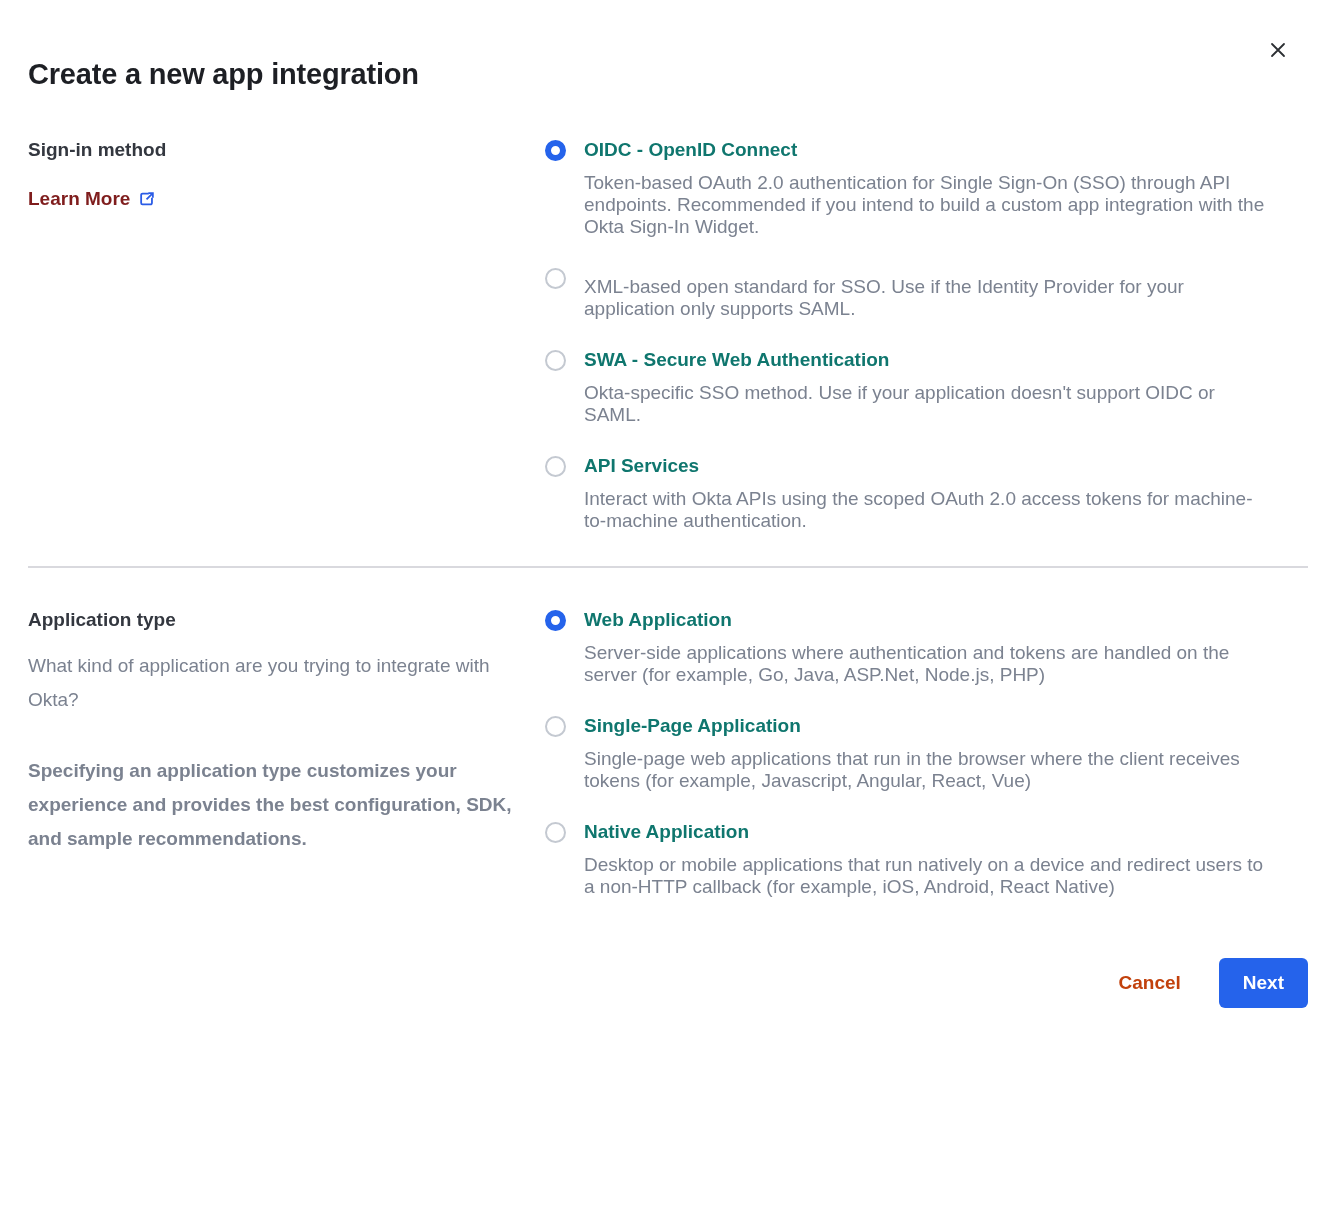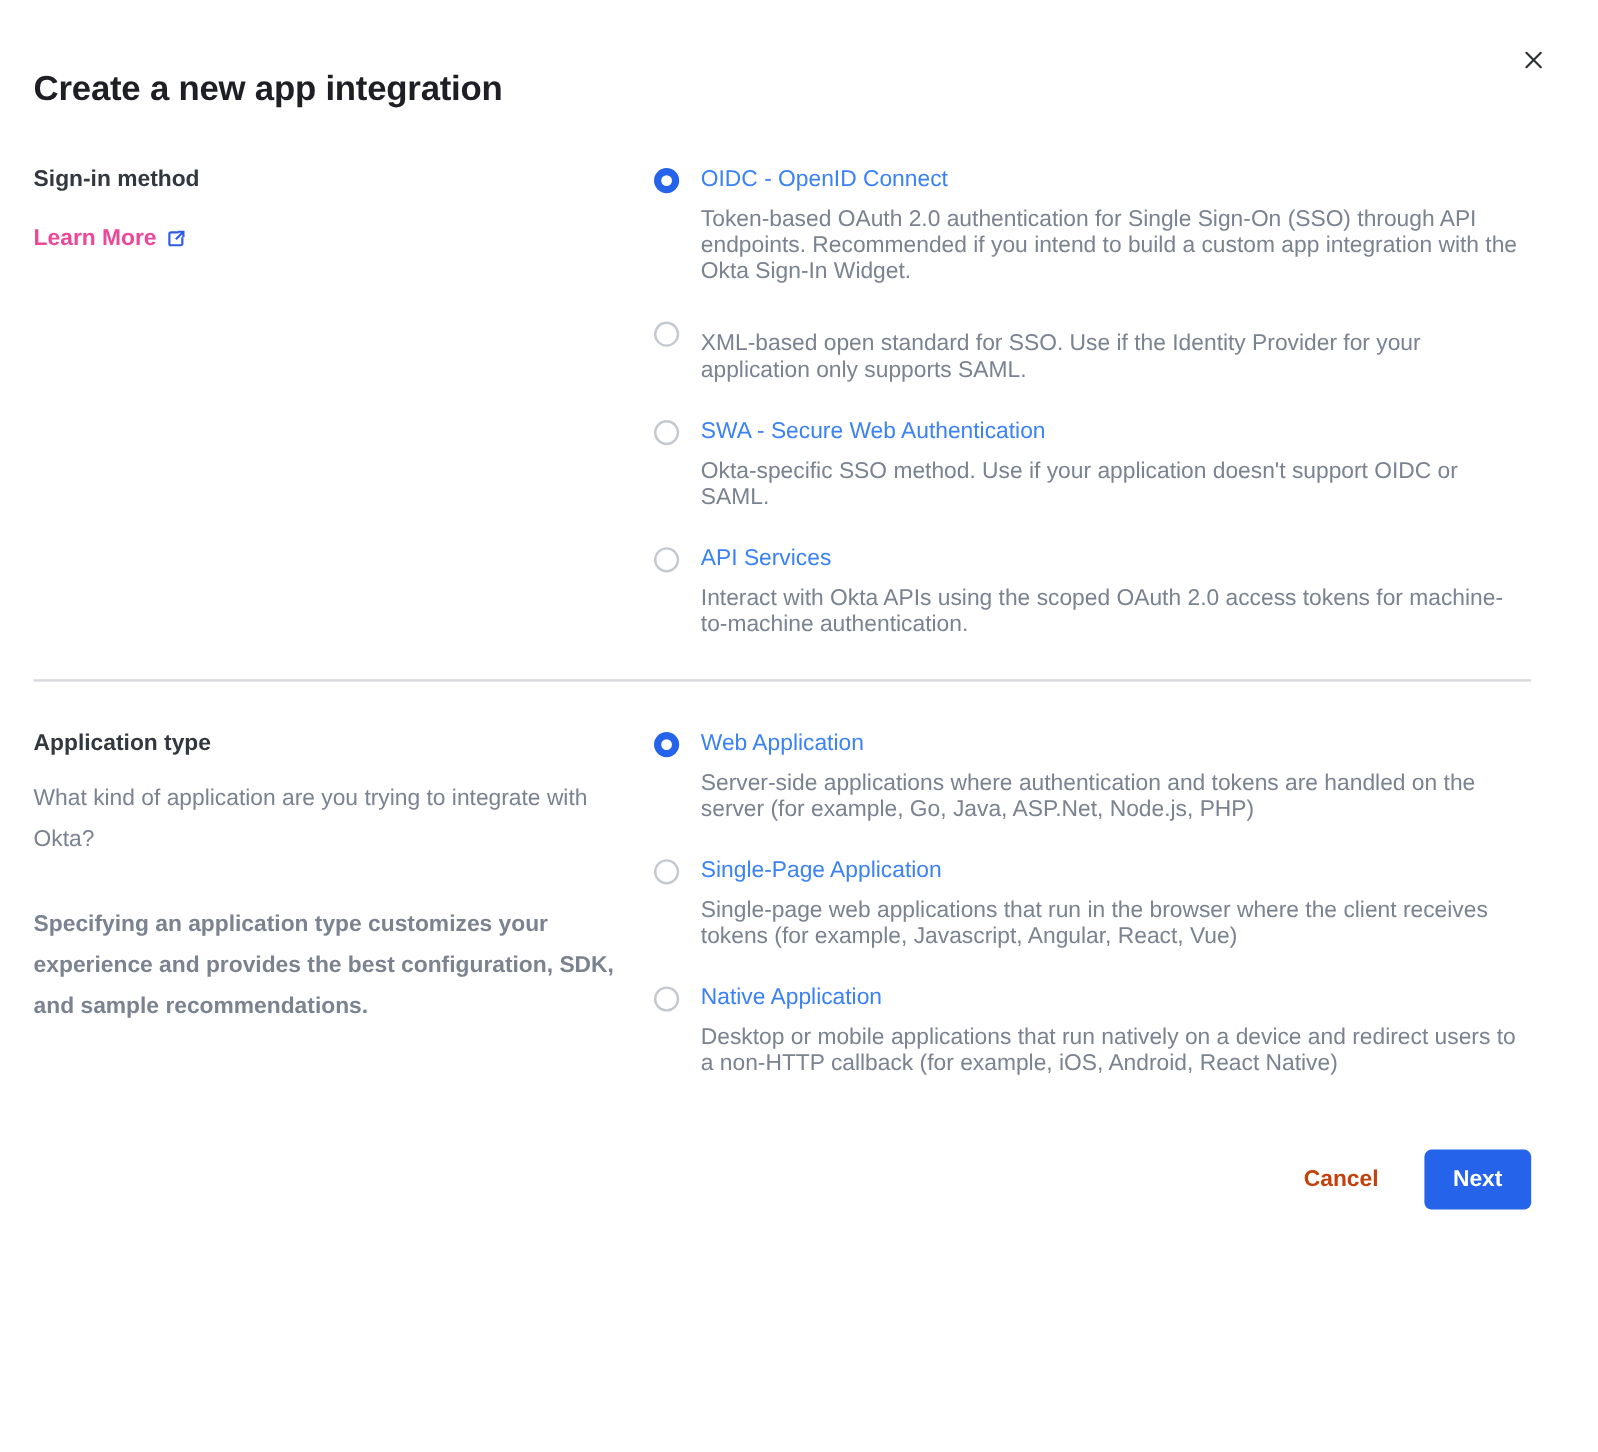--- a/index.html
+++ b/index.html
@@ -3,21 +3,21 @@
 <meta charset="utf-8">
 <style>
   * { box-sizing: border-box; margin: 0; padding: 0; }
   html, body { width: 1332px; height: 1210px; background: #ffffff; }
   body {
     font-family: "Liberation Sans", "DejaVu Sans", sans-serif;
     color: #1d1f24;
     position: relative;
     overflow: hidden;
   }
-  .dialog { padding: 0 56px 0 28px; position: relative; height: 100%; border-radius: 11px; }
+  .dialog { padding: 0 24px 0 28px; position: relative; height: 100%; border-radius: 11px; }
 
   .close-btn {
     position: absolute; top: 36px; right: 40px;
     width: 28px; height: 28px;
     background: none; border: none; cursor: pointer;
     display: flex; align-items: center; justify-content: center;
     color: #2c2f33;
   }
 
   .dialog-title {
@@ -39,21 +39,21 @@
     font-size: 19px;
     font-weight: 700;
     color: #33373f;
     line-height: 24px;
   }
 
   .learn-more {
     margin-top: 26px;
     display: inline-flex; align-items: center; gap: 8px;
     font-size: 19px; font-weight: 700;
-    color: #ec4899; text-decoration: none; cursor: pointer;
+    color: #7f1d1d; text-decoration: none; cursor: pointer;
   }
 
   .left-para {
     font-size: 19px; line-height: 34px;
     color: #7b8290;
   }
   .left-para.p1 { margin-top: 17px; }
   .left-para.p2 { margin-top: 37px; font-weight: bold; }
 
   .option { display: flex; gap: 18px; margin-bottom: 28px; cursor: pointer; }
@@ -61,21 +61,21 @@
 
   .radio {
     width: 21px; height: 21px; border-radius: 50%;
     border: 2px solid #c4c9d1; background: #ffffff;
     flex-shrink: 0; margin-top: 2px;
   }
   .radio.selected { border: 6px solid #2563eb; }
 
   .option-label {
     font-size: 19px; line-height: 24px;
-    color: #3b82f6; font-weight: 400;
+    color: #0f766e; font-weight: 700;
   }
   .option-desc {
     margin-top: 10px;
     font-size: 19px; line-height: 22px;
     color: #7b8290;
   }
 
   .divider {
     border: none;
     border-top: 2px solid #d9d9de;

